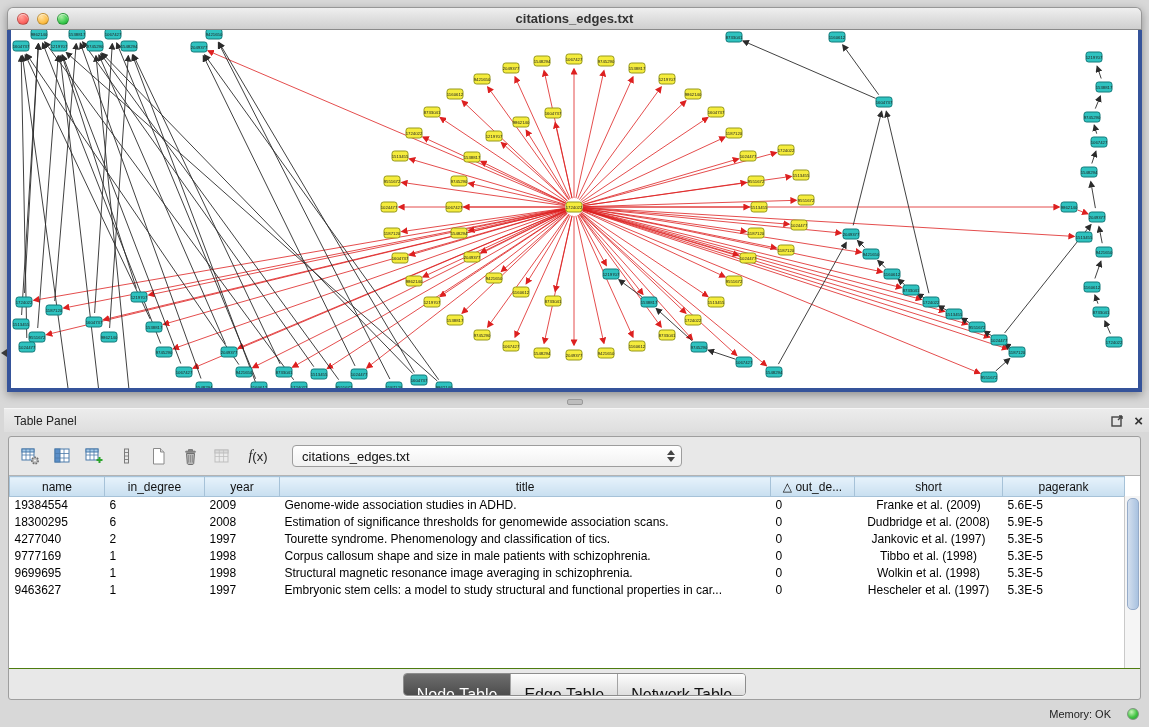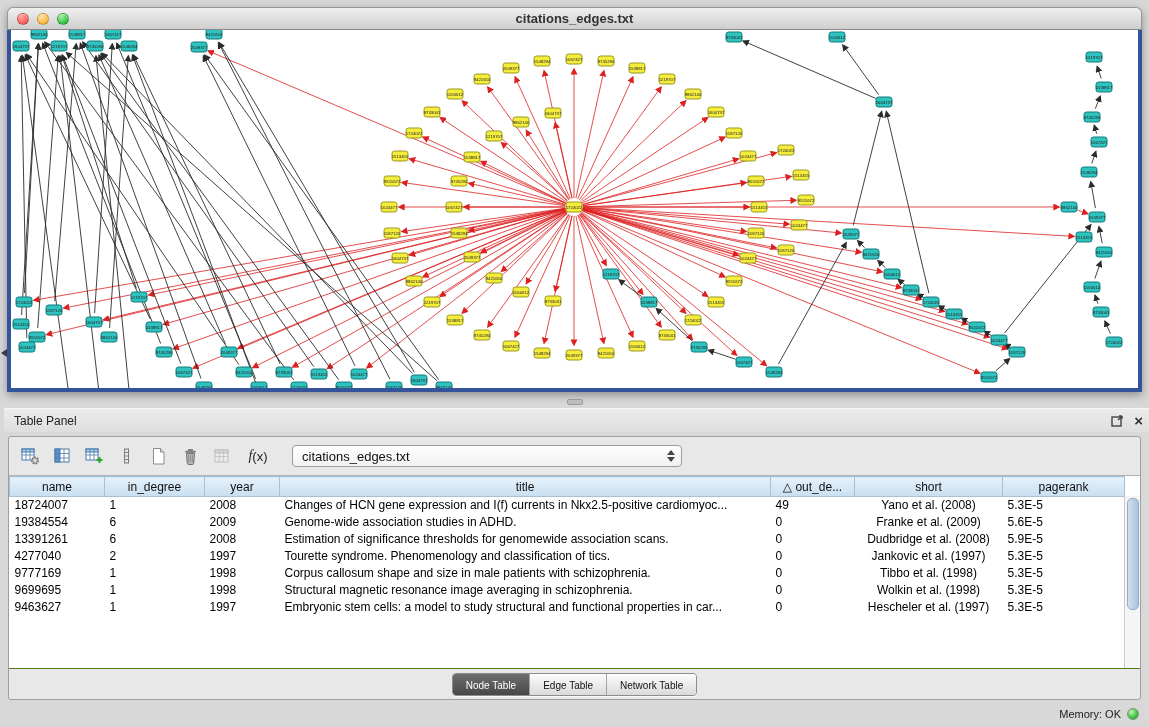--- a/index.html
+++ b/index.html
@@ -91,29 +91,29 @@
   }
   table.datatable td:nth-child(6){text-align:center;}
   .vscroll{position:absolute;top:20px;right:0;bottom:0;width:15px;background:#f5f5f5;border-left:1px solid #c9c9c9;}
   .vthumb{position:absolute;top:2px;left:2px;width:10px;height:110px;border-radius:5px;
     background:linear-gradient(90deg,#d3dfee,#a9c2e0);border:1px solid #95abc9;}
 
   .tabs-bar{height:30px;display:flex;align-items:center;justify-content:center;flex:0 0 auto;}
   .seg{display:flex;height:21px;border:1px solid #8d8d8d;border-radius:4px;overflow:hidden;
     box-shadow:0 1px 0 rgba(255,255,255,.7);}
   .seg button{
-    font-size:10px;font-family:"Liberation Sans",sans-serif;padding:6px 13px;border:none;margin:0;
+    font-size:16px;font-family:"Liberation Sans",sans-serif;padding:12px 13px;border:none;margin:0;
     background:linear-gradient(#fdfdfd,#dadada);color:#111;border-left:1px solid #a3a3a3;height:100%;
   }
   .seg button:first-child{border-left:none;}
   .seg button.active{background:linear-gradient(#6e6e6e,#484848);color:#fff;}
 
   .status-bar{
     position:absolute;bottom:0;left:0;width:100%;height:27px;box-sizing:border-box;
-    display:flex;align-items:center;justify-content:flex-end;gap:6px;padding-right:10px;
+    display:flex;align-items:center;justify-content:flex-end;gap:16px;padding-right:10px;
   }
   .mem-label{font-size:11px;color:#222;}
   .mem-dot{width:12px;height:12px;border-radius:50%;border:1px solid #7e957e;box-sizing:border-box;
     background:radial-gradient(circle at 35% 30%,#c9f4ba,#43c543 55%,#1e9a30);}
 
   
   .mini{display:block;}
 </style>
 </head>
 <body>
@@ -871,39 +871,30 @@
             <th>in_degree</th>
             <th>year</th>
             <th>title</th>
             <th>△ out_de...</th>
             <th>short</th>
             <th>pagerank</th>
           </tr>
       </thead>
       <tbody>
           <tr>
-            <td>18724007</td>
-            <td>1</td>
-            <td>2008</td>
-            <td>Changes of HCN gene expression and I(f) currents in Nkx2.5-positive cardiomyoc...</td>
-            <td>49</td>
-            <td>Yano et al. (2008)</td>
-            <td>5.3E-5</td>
-          </tr>
-          <tr>
             <td>19384554</td>
             <td>6</td>
             <td>2009</td>
             <td>Genome-wide association studies in ADHD.</td>
             <td>0</td>
             <td>Franke et al. (2009)</td>
             <td>5.6E-5</td>
           </tr>
           <tr>
-            <td>13391261</td>
+            <td>18300295</td>
             <td>6</td>
             <td>2008</td>
             <td>Estimation of significance thresholds for genomewide association scans.</td>
             <td>0</td>
             <td>Dudbridge et al. (2008)</td>
             <td>5.9E-5</td>
           </tr>
           <tr>
             <td>4277040</td>
             <td>2</td>

